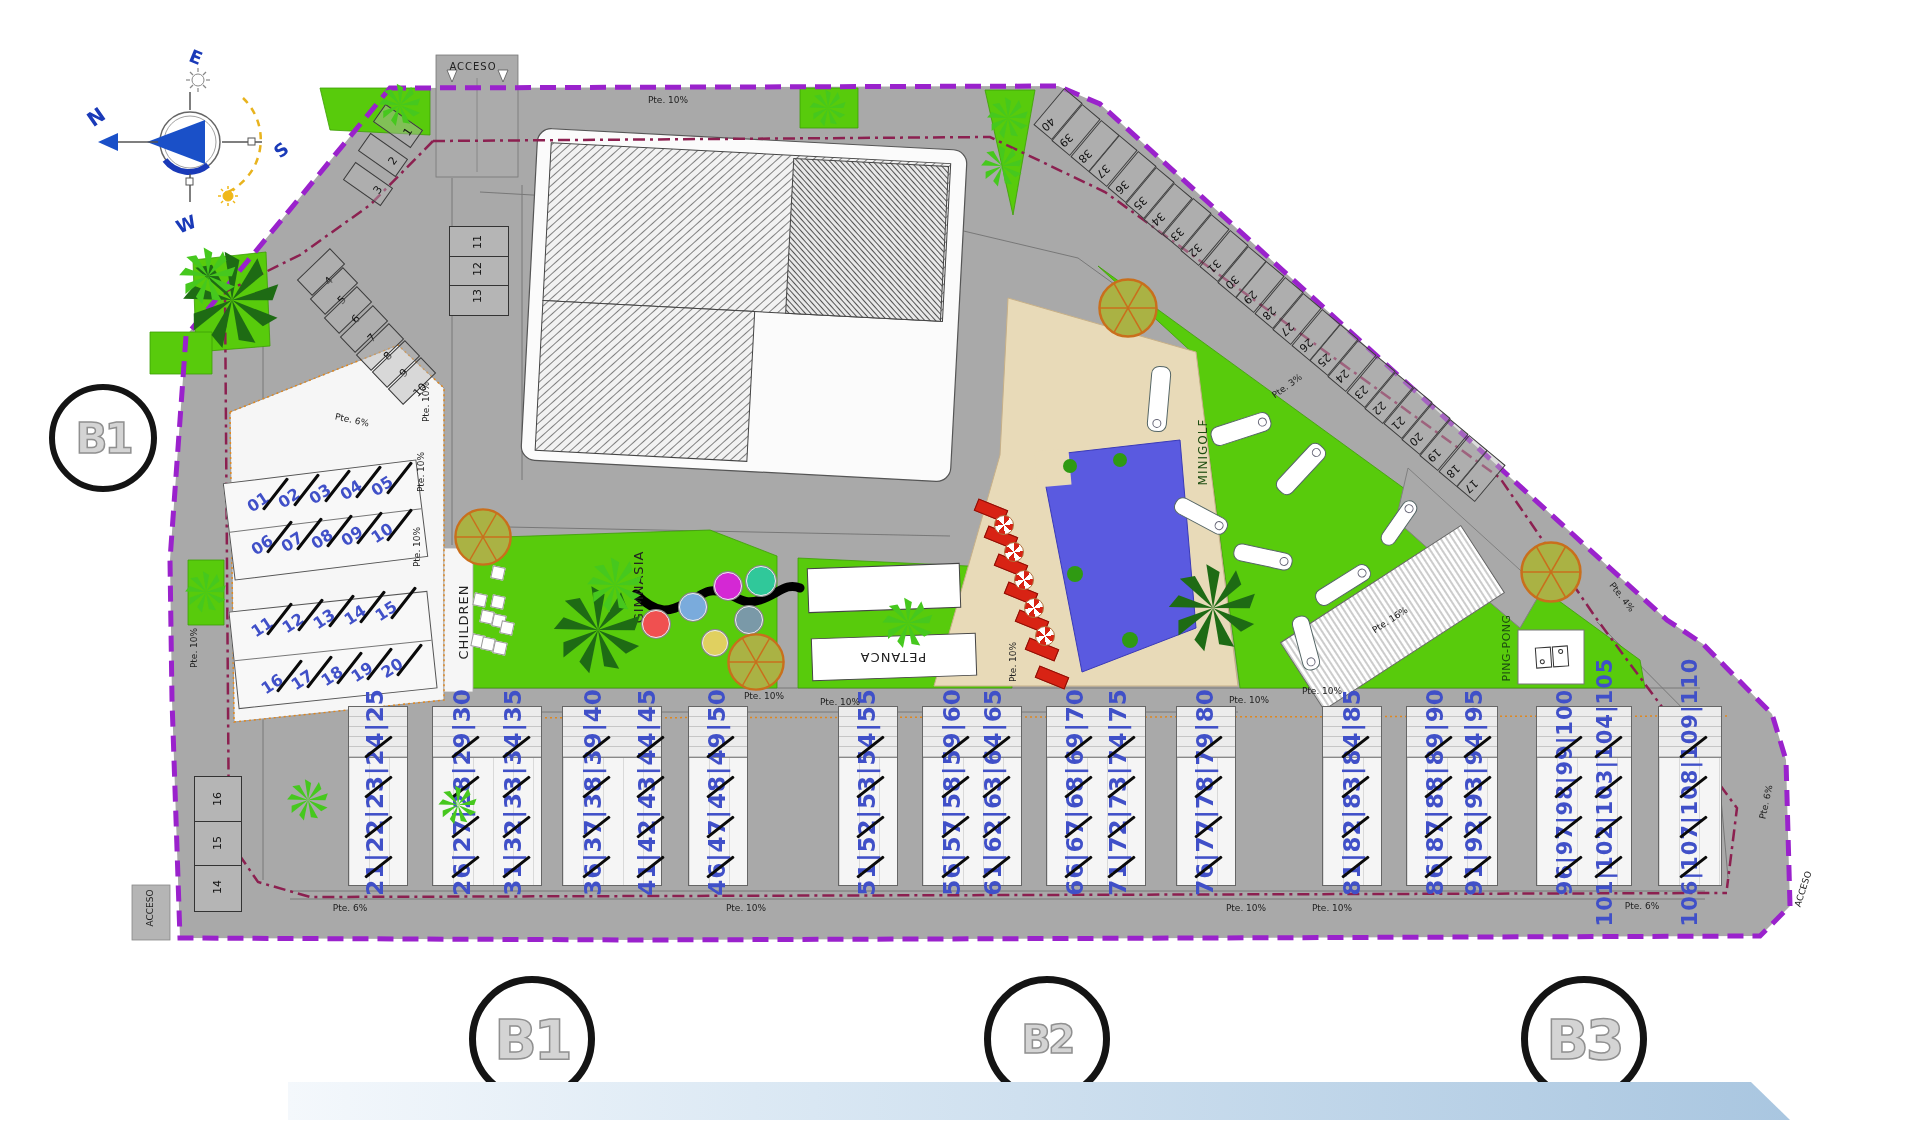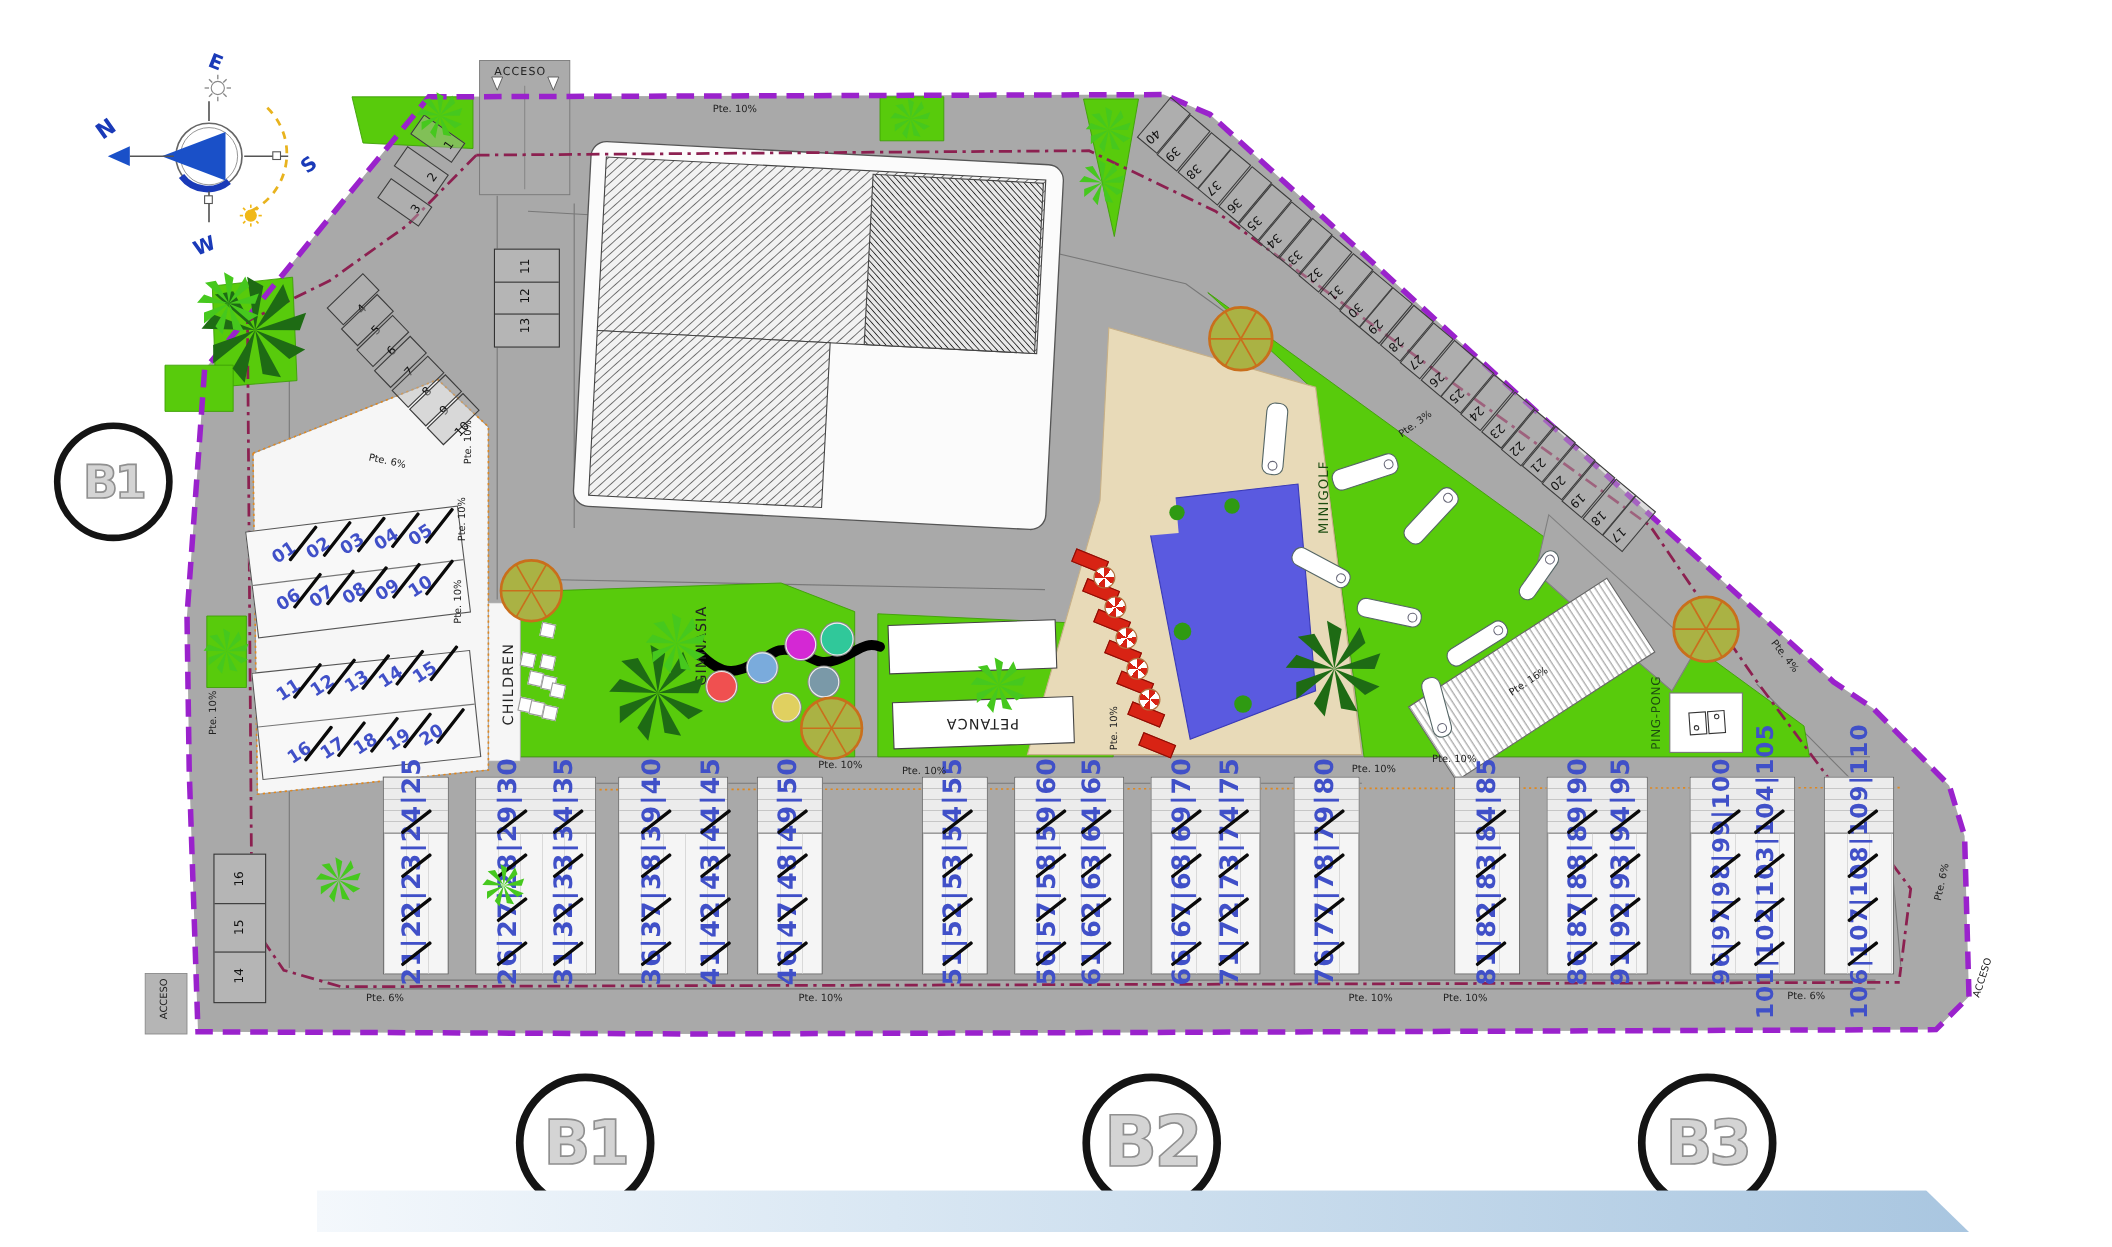--- a/index.html
+++ b/index.html
@@ -194,23 +194,23 @@
 <span class="lbl" style="left:1203px;top:452px;font-size:12px;letter-spacing:1px;color:#1d4d10;transform:translate(-50%,-50%) rotate(-90deg);">MINIGOLF</span>
 <span class="lbl" style="left:1506px;top:648px;font-size:11px;letter-spacing:.5px;color:#1d4d10;transform:translate(-50%,-50%) rotate(-90deg);">PING-PONG</span>
 
 <div class="bcircle" style="left:49px;top:384px;width:96px;height:96px;border-width:6px;">
   <span style="font-size:42px;">B1</span>
 </div>
 <div class="bcircle" style="left:469px;top:976px;width:112px;height:112px;">
   <span style="font-size:56px;">B1</span>
 </div>
 <div class="bcircle" style="left:984px;top:976px;width:112px;height:112px;">
-  <span style="font-size:64px;">B2</span>
+  <span style="font-size:39px;">B2</span>
 </div>
-<div class="bcircle" style="left:1489px;top:976px;width:112px;height:112px;text-align:center;">
+<div class="bcircle" style="left:1521px;top:976px;width:112px;height:112px;text-align:center;">
   <span style="font-size:56px;">B3</span>
 </div>
 
 <div id="bar"></div>
 
 <div class="blk" style="left: 348px; top: 706px; width: 60px; height: 180px;">
       <div class="roof"></div>
       <div class="bodyp"></div>
     </div>
     <div class="blk" style="left: 432px; top: 706px; width: 110px; height: 180px;">

